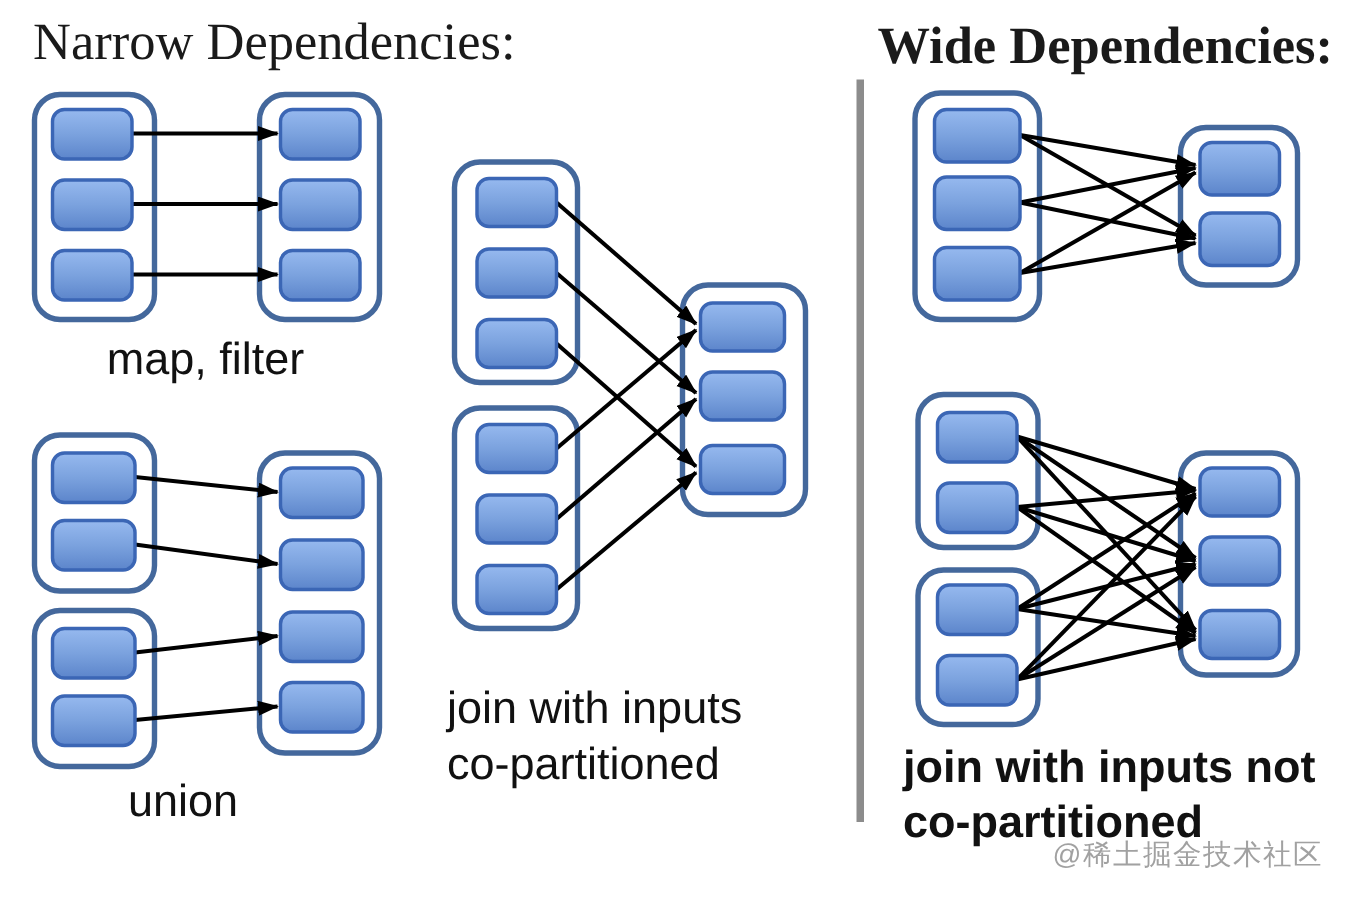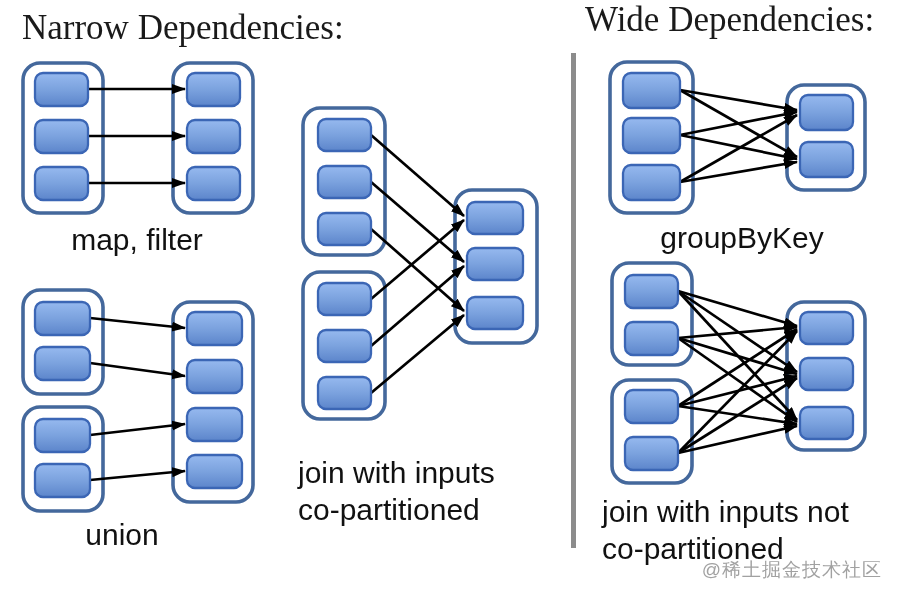--- a/index.html
+++ b/index.html
@@ -14,21 +14,21 @@
   .title{
     position:absolute;
     font-family:"Liberation Serif", serif;
     font-size:35px;
     font-weight:400;
     color:#1a1a1a;
     white-space:nowrap;
     letter-spacing:0px;
   }
   .title-narrow{left:22px;top:8px;}
-  .title-wide{left:585px;top:0;}
+  .title-wide{left:585px;top:11px;font-weight:bold;}
   .divider{
     position:absolute;
     left:571px;top:53px;
     width:5px;height:495px;
     background:#8c8c8c;
   }
   .dep-svg{position:absolute;left:0;top:0;}
   .lbl{
     position:absolute;
     transform:translateX(-50%);
@@ -36,21 +36,21 @@
     color:#111111;
     text-align:left;
     line-height:37px;
     white-space:nowrap;
   }
   .lbl.wrap{white-space:normal;}
   .lbl-map-filter{left:137px;top:221px;}
   .lbl-union{left:122px;top:516px;}
   .lbl-join-co{left:418px;top:454px;width:240px;}
   .lbl-groupbykey{left:742px;top:219px;}
-  .lbl-join-not-co{left:742px;top:493px;width:280px;}
+  .lbl-join-not-co{left:742px;top:493px;width:280px;font-weight:bold;}
   .watermark{
     position:absolute;
     right:16px;top:557px;
     font-size:19px;
     letter-spacing:1px;
     color:rgba(145,145,145,0.85);
     text-shadow:1px 1px 0 rgba(255,255,255,0.9), -1px -1px 0 rgba(255,255,255,0.5);
     white-space:nowrap;
   }
 </style>
@@ -152,18 +152,17 @@
       <rect x="625" y="390" width="53" height="33" rx="8" fill="url(#partGrad)" stroke="#3b66b5" stroke-width="2.3"></rect>
       <rect x="625" y="437" width="53" height="33" rx="8" fill="url(#partGrad)" stroke="#3b66b5" stroke-width="2.3"></rect>
       <rect x="800" y="312" width="53" height="32" rx="8" fill="url(#partGrad)" stroke="#3b66b5" stroke-width="2.3"></rect>
       <rect x="800" y="358" width="53" height="32" rx="8" fill="url(#partGrad)" stroke="#3b66b5" stroke-width="2.3"></rect>
       <rect x="800" y="407" width="53" height="32" rx="8" fill="url(#partGrad)" stroke="#3b66b5" stroke-width="2.3"></rect>
     </svg>
 
   <div class="lbl lbl-map-filter">map, filter</div>
   <div class="lbl lbl-union">union</div>
   <div class="lbl wrap lbl-join-co">join with inputs co-partitioned</div>
-  <div class="lbl lbl-groupbykey">groupByKey</div>
   <div class="lbl wrap lbl-join-not-co">join with inputs not co-partitioned</div>
 
   <div class="watermark">@稀土掘金技术社区</div>
 
 </div>
 
 </body></html>

